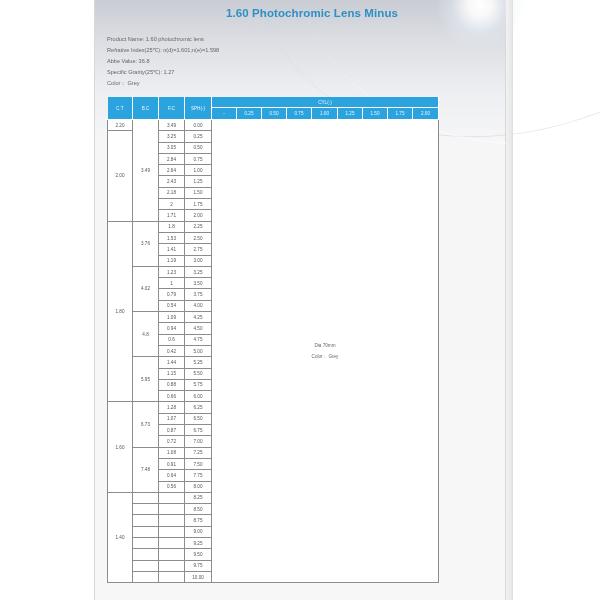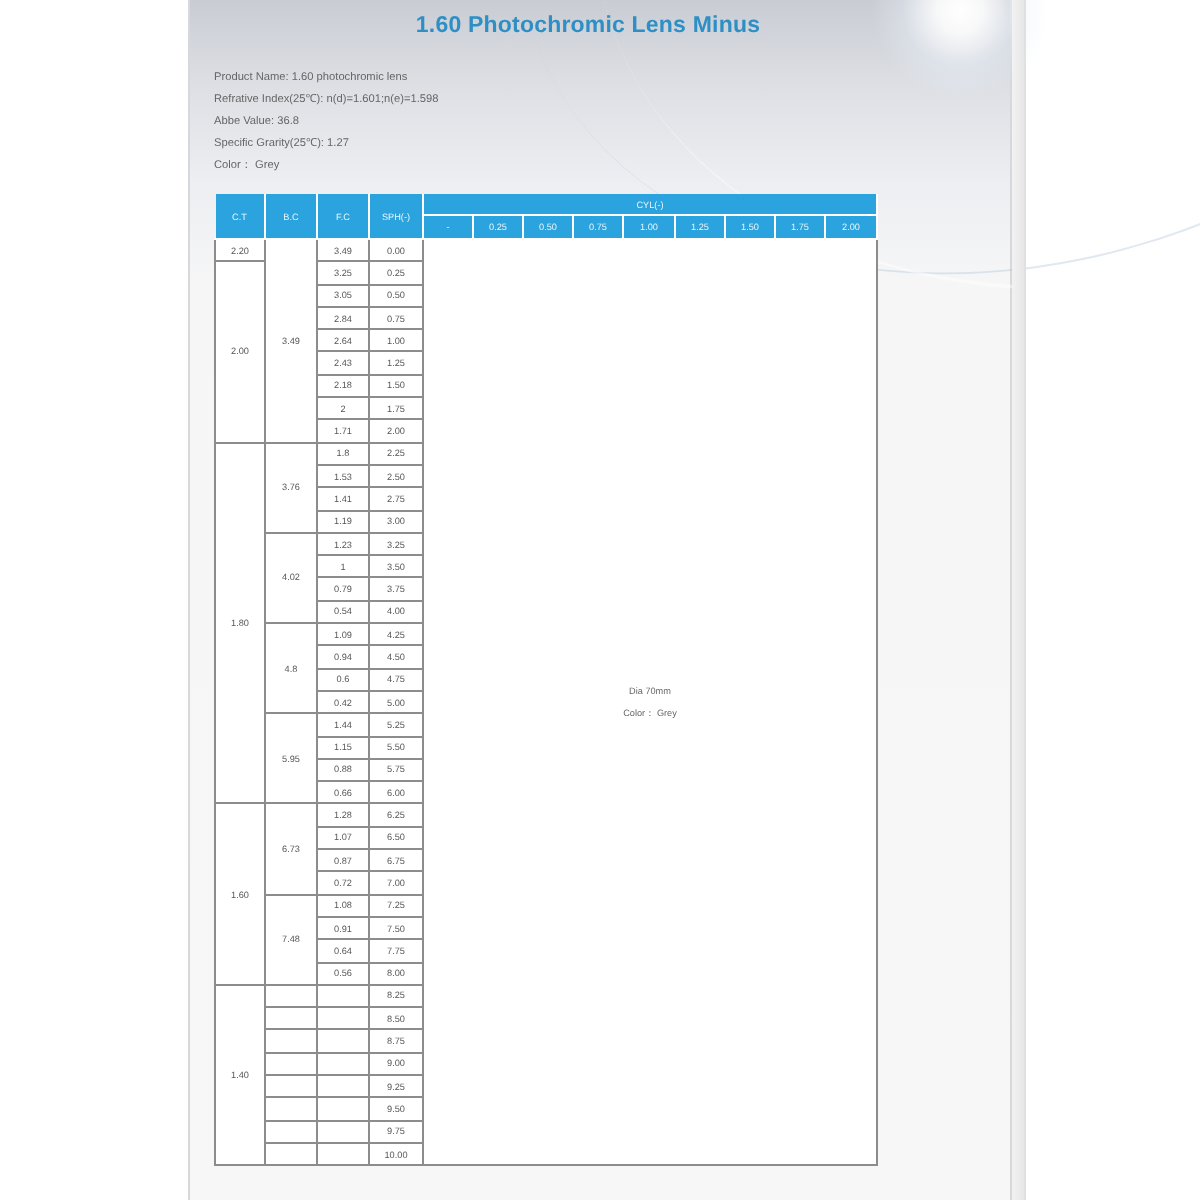--- a/index.html
+++ b/index.html
@@ -25,21 +25,21 @@
     position:absolute; left:200px; top:-260px; width:520px; height:400px; border-radius:50%;
     border-bottom:2px solid rgba(255,255,255,0.45);
     transform:rotate(-12deg);
   }
   .arc2 {
     position:absolute; left:160px; top:-250px; width:520px; height:380px; border-radius:50%;
     border-bottom:1px solid rgba(170,190,215,0.35);
     transform:rotate(-16deg);
   }
   .title {
-    position:absolute; left:88px; width:412px; top:7px; text-align:center;
+    position:absolute; left:106px; width:412px; top:7px; text-align:center;
     font-size:11.5px; font-weight:bold; color:#2e8fc5; letter-spacing:0.1px;
   }
   .specs { position:absolute; left:107px; top:34px; font-size:5.6px; color:#666; line-height:11.1px; }
   .specs div { white-space:nowrap; }
 
   table.spec {
     position:absolute; left:107px; top:97px; border-collapse:collapse;
     table-layout:fixed; font-size:4.6px; color:#555;
   }
   table.spec td, table.spec th {

